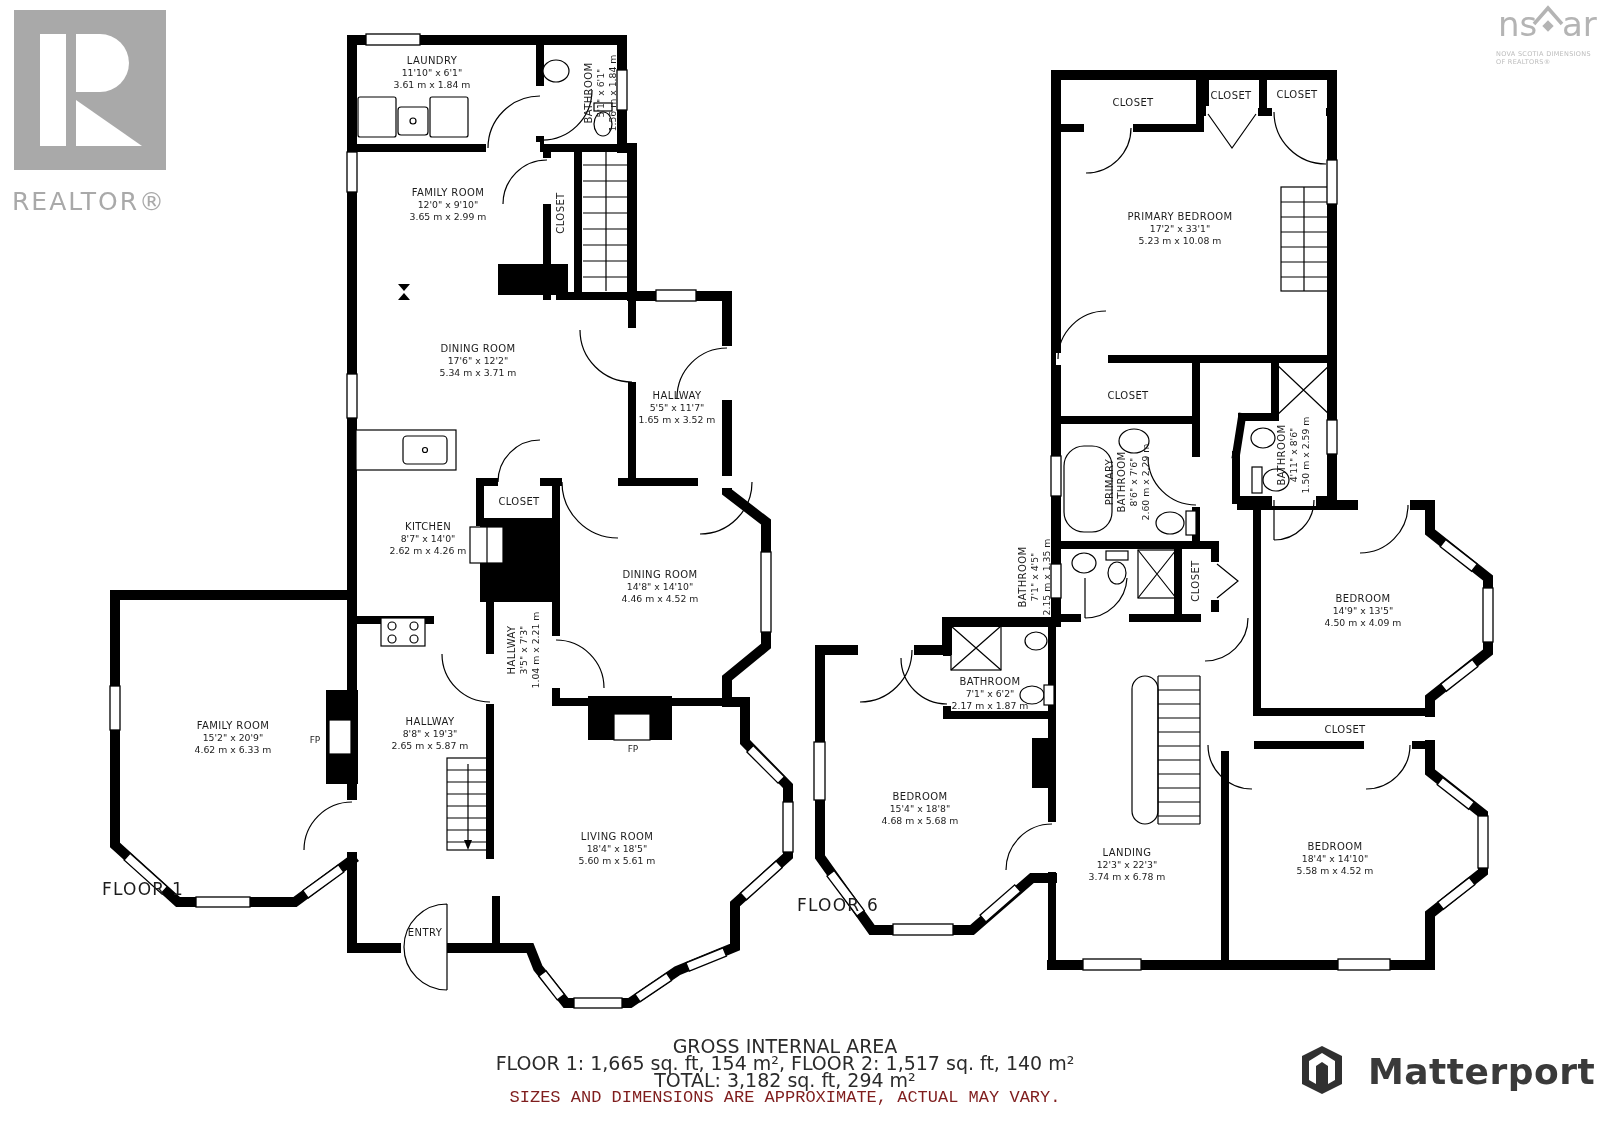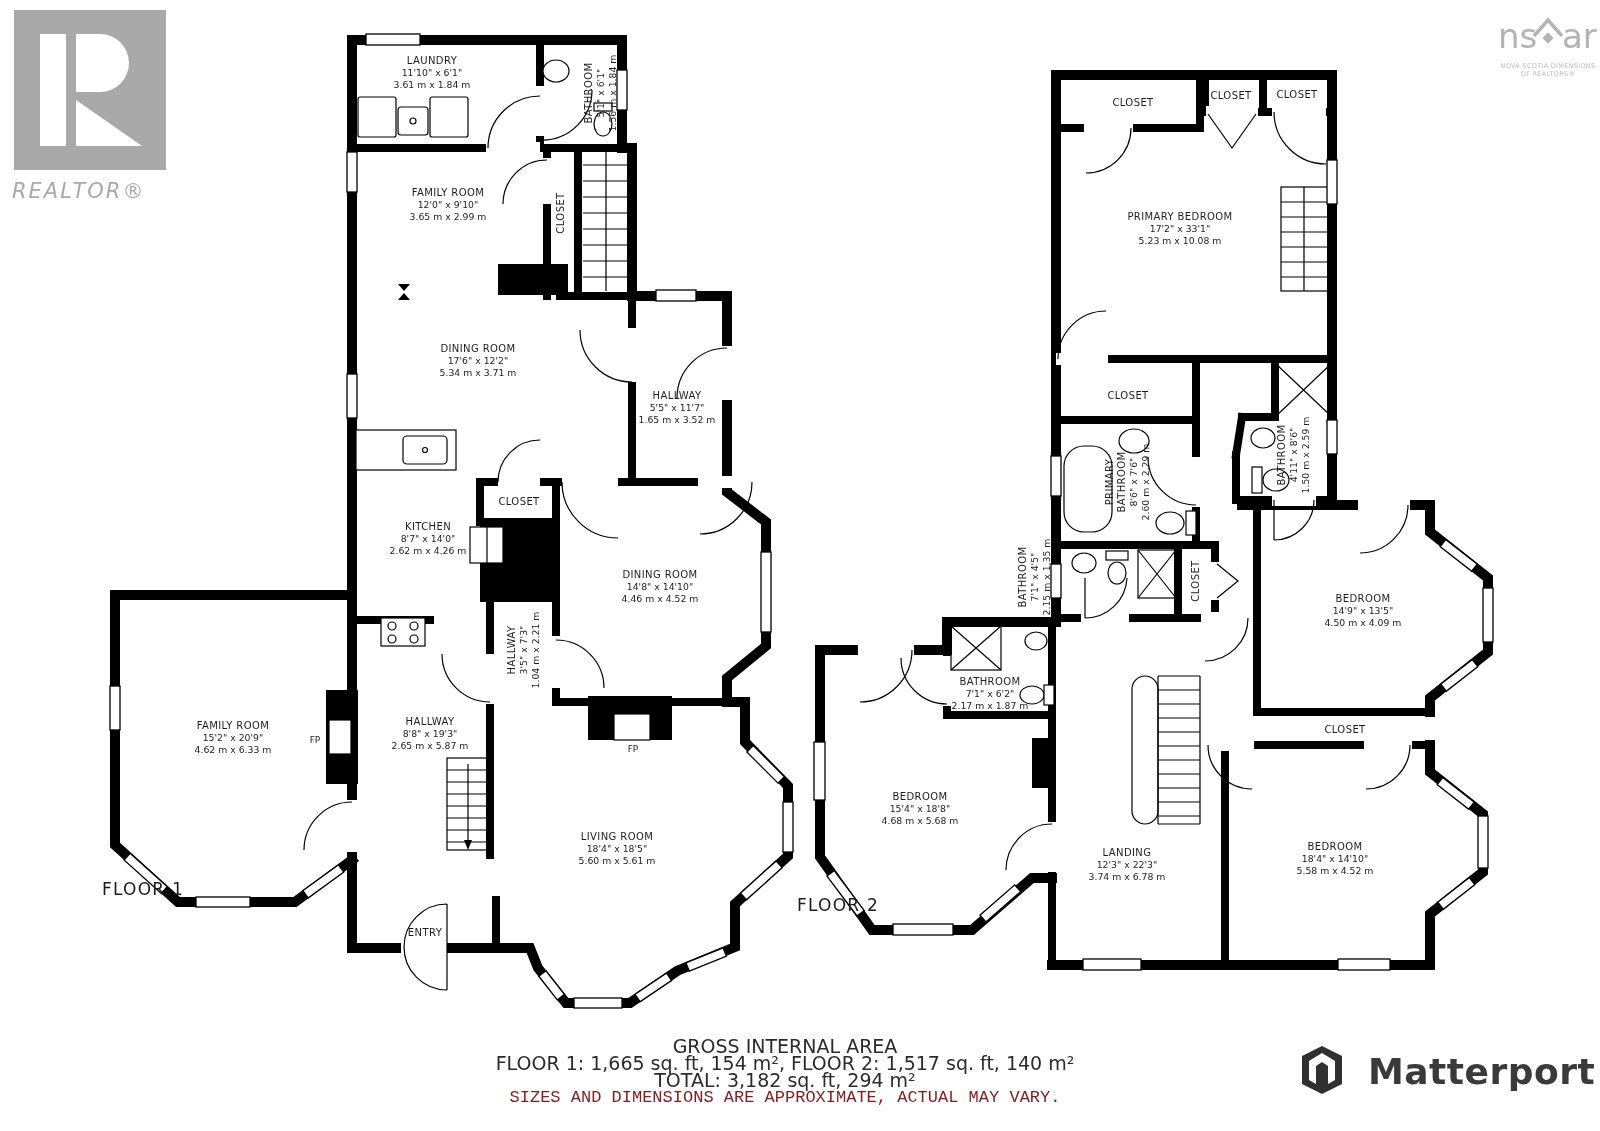--- a/index.html
+++ b/index.html
@@ -20,23 +20,23 @@
   .rn{font-size:10px;letter-spacing:.4px;}
   .rd{font-size:9.3px;}
   .fp{position:absolute;transform:translate(-50%,-50%);font-size:9px;color:#1c1c1c;}
   .floor-tag{position:absolute;transform:translate(-50%,-50%);font-size:17px;letter-spacing:1.2px;color:#1c1c1c;}
   
   .footer{position:absolute;left:785px;top:1038px;transform:translateX(-50%);text-align:center;color:#2b2b2b;}
   .footer .ft-line{font-size:19px;line-height:17px;}
   .footer .ft-disc{font-size:17px;line-height:17px;color:#7f1d1d;font-family:Liberation Mono, monospace;}
   
   .realtor{position:absolute;left:12px;top:8px;width:170px;}
-  .realtor-word{margin-top:1px;font-size:21px;letter-spacing:2px;color:#a9a9a9;font-style:italic;}
-  
-  .nsar{position:absolute;left:1496px;top:12px;width:104px;text-align:center;color:#b4b4b4;}
+  .realtor-word{margin-top:9px;font-size:25px;letter-spacing:2px;color:#a9a9a9;}
+  
+  .nsar{position:absolute;left:1496px;top:0;width:104px;color:#b4b4b4;}
   .nsar-caption{font-size:6.5px;line-height:8px;letter-spacing:.3px;color:#bcbcbc;}
   
   .matterport{position:absolute;left:1298px;top:1044px;display:flex;align-items:center;}
   .matterport-word{font-size:36px;font-weight:bold;color:#3a3a3a;letter-spacing:.5px;margin-left:20px;}
 </style>
 </head>
 <body>
 
 <div class="canvas">
 
@@ -317,21 +317,21 @@
   <div class="lbl" style="left:1127px;top:864px">
     <div class="rn">LANDING</div>
     <div class="rd">12'3" x 22'3"</div>
     <div class="rd">3.74 m x 6.78 m</div>
   </div>
   <div class="lbl" style="left:1335px;top:858px">
     <div class="rn">BEDROOM</div>
     <div class="rd">18'4" x 14'10"</div>
     <div class="rd">5.58 m x 4.52 m</div>
   </div>
-  <div class="floor-tag" style="left:838px;top:905px">FLOOR 2</div>
+  <div class="floor-tag" style="left:838px;top:905px">FLOOR 6</div>
 
   <div class="realtor">
     <svg width="170" height="166" viewBox="0 0 170 166">
       <rect x="2" y="2" width="152" height="160" fill="#a9a9a9"></rect>
       <rect x="28" y="26" width="26" height="112" fill="#fff"></rect>
       <path d="M64,26 h24 a29,29 0 0 1 0,58 h-24 z" fill="#fff"></path>
       <path d="M64,92 L130,138 L64,138 Z" fill="#fff"></path>
     </svg>
     <div class="realtor-word">REALTOR®</div>
   </div>

